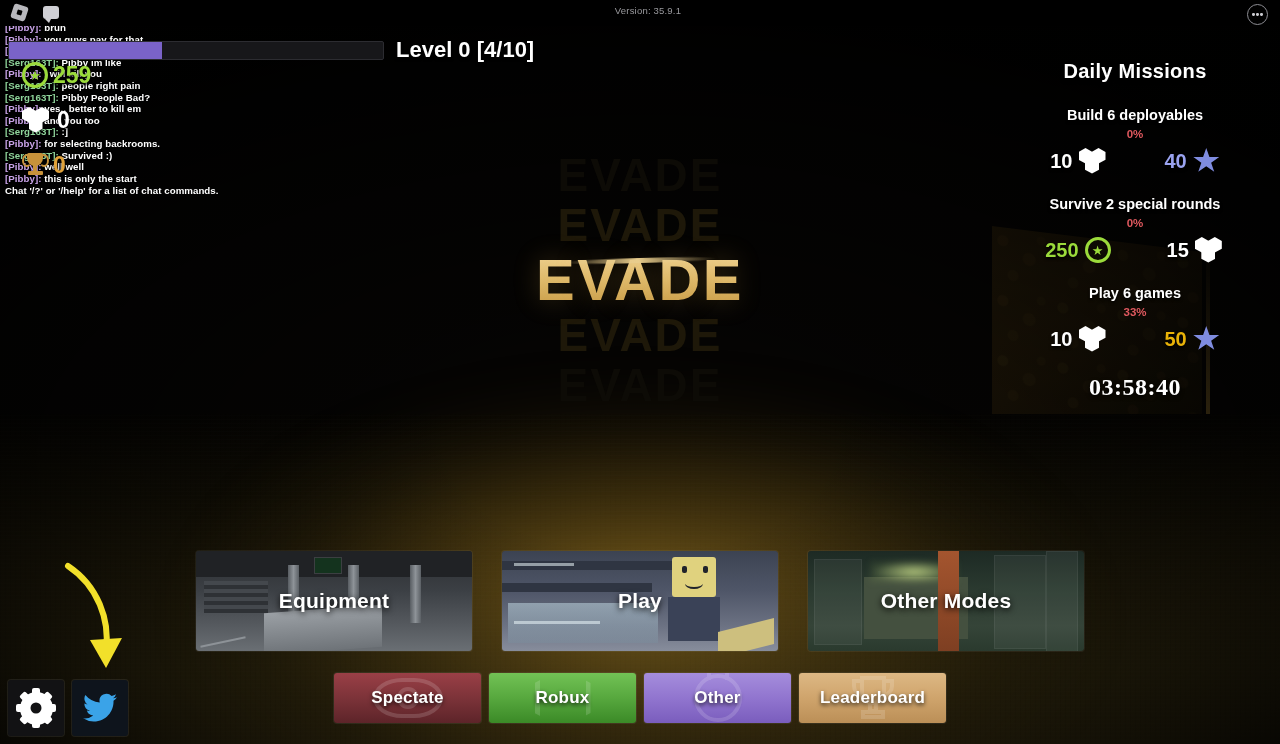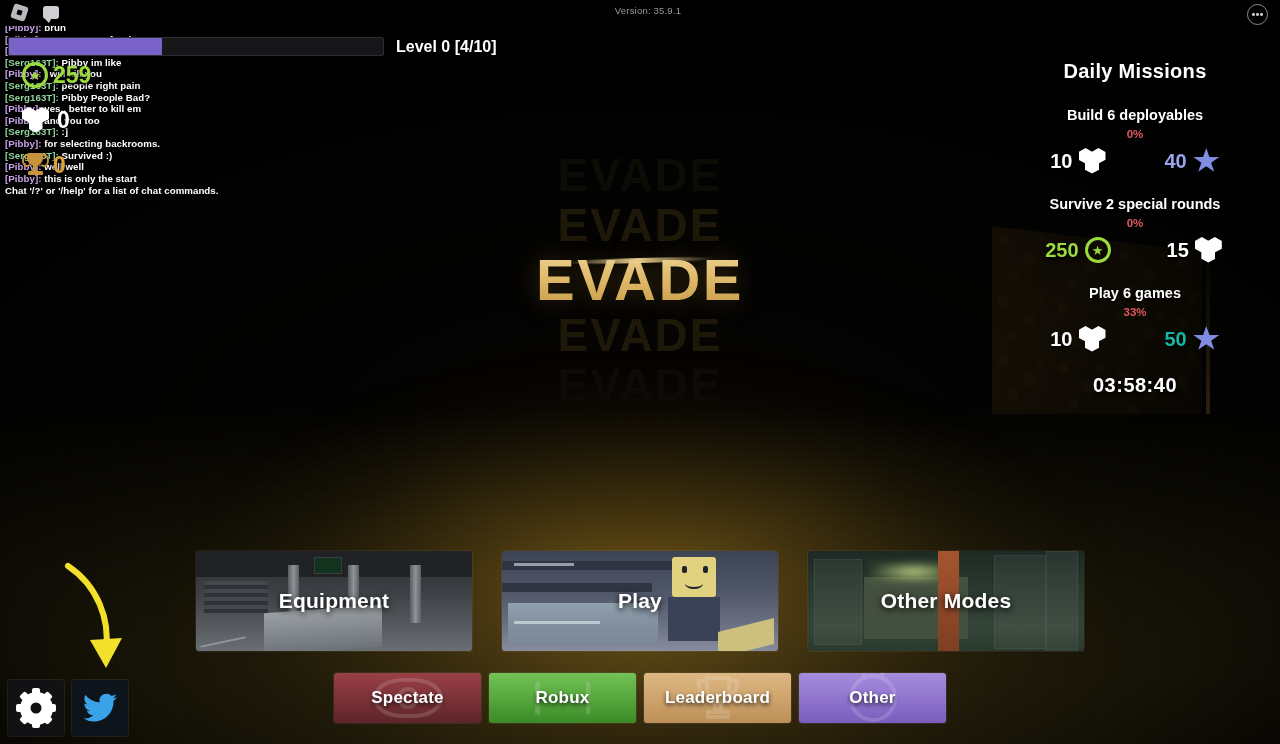--- a/index.html
+++ b/index.html
@@ -58,21 +58,21 @@
   .cn-a{color:#c9a3e8;}
   .cn-b{color:#8fd49a;}
   .cmsg{color:#ffffff;}
   .chathelp{color:#ffffff;font-weight:700;font-size:9.7px;margin-top:1px;}
 
   
   .levelwrap{position:absolute;left:8px;top:37px;z-index:26;display:flex;align-items:center;}
   .levelbar{position:relative;width:374px;height:17px;background:#17171a;
      border:1px solid #2c2c31;border-radius:2px;overflow:hidden;}
   .levelbar-fill{position:absolute;left:0;top:0;bottom:0;background:#7a63c8;}
-  .leveltext{margin-left:12px;color:#ffffff;font-size:16px;font-weight:700;
+  .leveltext{margin-left:12px;color:#ffffff;font-size:22px;font-weight:700;
      text-shadow:0 2px 3px rgba(0,0,0,.95);white-space:nowrap;}
 
   
   .curwrap{position:absolute;left:22px;top:58px;z-index:24;}
   .currow{display:flex;align-items:center;height:34px;margin-bottom:11px;}
   .curval{font-size:23px;font-weight:800;margin-left:5px;
      text-shadow:0 2px 3px rgba(0,0,0,.95);}
   .c-green{color:#9bdb3b;}
   .c-white{color:#ffffff;}
   .c-orange{color:#e0a23a;}
@@ -118,22 +118,22 @@
   .m-title{color:#ffffff;font-size:20px;font-weight:800;letter-spacing:.3px;
      text-shadow:0 2px 4px rgba(0,0,0,.95);margin-bottom:24px;}
   .mission{margin-bottom:22px;}
   .m-name{color:#ffffff;font-size:14.5px;font-weight:700;text-shadow:0 2px 3px rgba(0,0,0,.95);}
   .m-pct{color:#e0595f;font-size:11.5px;font-weight:700;margin-top:5px;}
   .m-rewards{display:flex;justify-content:center;align-items:center;gap:56px;margin-top:8px;}
   .rw{display:flex;align-items:center;gap:6px;}
   .rw-num{font-size:20px;font-weight:800;text-shadow:0 2px 3px rgba(0,0,0,.95);}
   .star{width:27px;height:26px;background:#7f8ce0;flex:none;
      clip-path:polygon(50% 0%,61.8% 35%,98% 35%,68.2% 57%,79.6% 91%,50% 70%,20.4% 91%,31.8% 57%,2% 35%,38.2% 35%);}
-  .m-timer{color:#ffffff;font-size:20px;font-weight:800;letter-spacing:.5px;
-     text-shadow:0 2px 4px rgba(0,0,0,.95);margin-top:4px;}
+  .m-timer{color:#ffffff;font-size:24px;font-weight:800;letter-spacing:.5px;
+     text-shadow:0 2px 4px rgba(0,0,0,.95);margin-top:4px;font-family:Liberation Serif, serif;}
 
   
   .cards{position:absolute;left:0;right:0;top:551px;z-index:24;
      display:flex;justify-content:center;gap:30px;}
   .card{position:relative;width:276px;height:100px;border-radius:3px;overflow:hidden;
      box-shadow:0 0 0 1px rgba(255,255,255,.06);cursor:pointer;}
   .card-img{position:absolute;inset:0;}
   .card-label{position:absolute;inset:0;display:flex;align-items:center;justify-content:center;
      color:#ffffff;font-size:21px;font-weight:800;letter-spacing:.2px;
      text-shadow:0 2px 6px rgba(0,0,0,.95);}
@@ -361,21 +361,21 @@
           <div class="m-rewards">
             <div class="rw">
               <div class="rw-num" style="color: rgb(255, 255, 255);">10</div>
               <div class="hexset">
                 <div class="hex h1"></div>
                 <div class="hex h2"></div>
                 <div class="hex h3"></div>
               </div>
             </div>
             <div class="rw">
-              <div class="rw-num" style="color: #14b8a6;">50</div>
+              <div class="rw-num" style="color: #eab308;">50</div>
               <div class="star"></div>
             </div>
           </div>
         </div>
       </div>
     <div class="m-timer">03:58:40</div>
   </div>
 
   <div class="cards">
 
@@ -429,32 +429,32 @@
     <div class="sbtn sb-spectate">
       <div class="wm wm-eye"></div>
       <span>Spectate</span>
     </div>
 
     <div class="sbtn sb-robux">
       <div class="wm wm-hex"></div>
       <span>Robux</span>
     </div>
 
+    <div class="sbtn sb-other">
+      <div class="wm wm-watch"></div>
+      <span>Other</span>
+    </div>
+
     <div class="sbtn sb-leader">
       <div class="wm wm-trophy">
         <svg width="46" height="44" viewBox="0 0 46 44">
             <path d="M12 2h22v14a11 11 0 0 1-22 0zM12 5H4v5a9 9 0 0 0 8 9zM34 5h8v5a9 9 0 0 1-8 9zM20 27h6v8h-6zM13 36h20v5H13z" fill="none" stroke="#ffffff" stroke-width="4"></path>
           </svg>
       </div>
       <span>Leaderboard</span>
-    </div>
-
-    <div class="sbtn sb-other">
-      <div class="wm wm-watch"></div>
-      <span>Other</span>
     </div>
 
   </div>
 
   <svg class="arrow-svg" width="80" height="115" viewBox="0 0 80 115">
     <path d="M16 8 C 46 28, 58 62, 54 92" stroke="#f2e02a" stroke-width="6" fill="none" stroke-linecap="round"></path>
     <path d="M38 82 L 54 110 L 70 80 Z" fill="#f2e02a"></path>
   </svg>
 
   <div class="cornerbtns">

